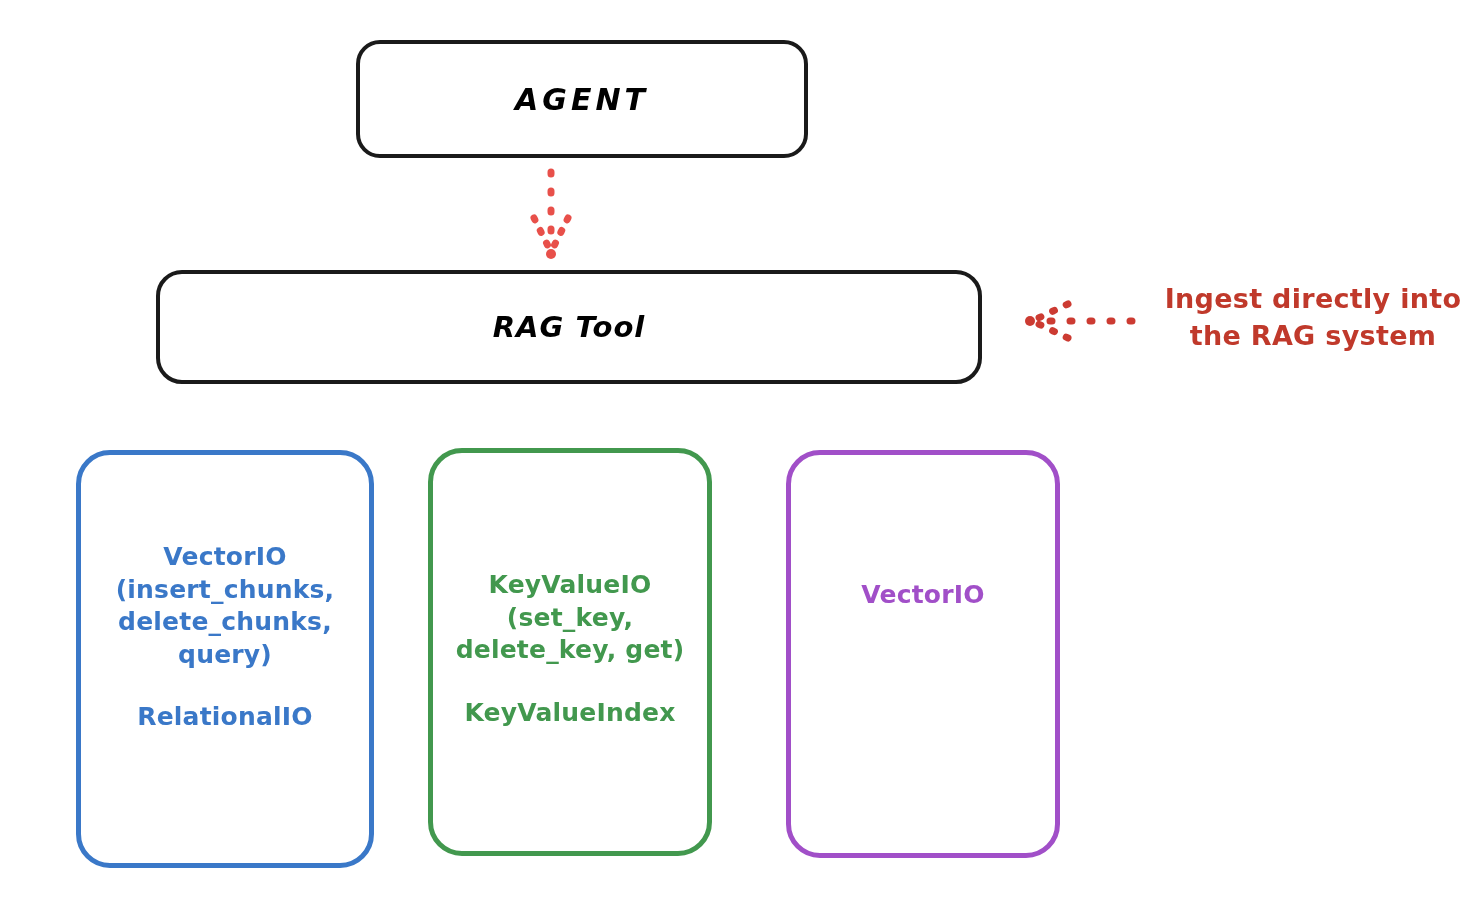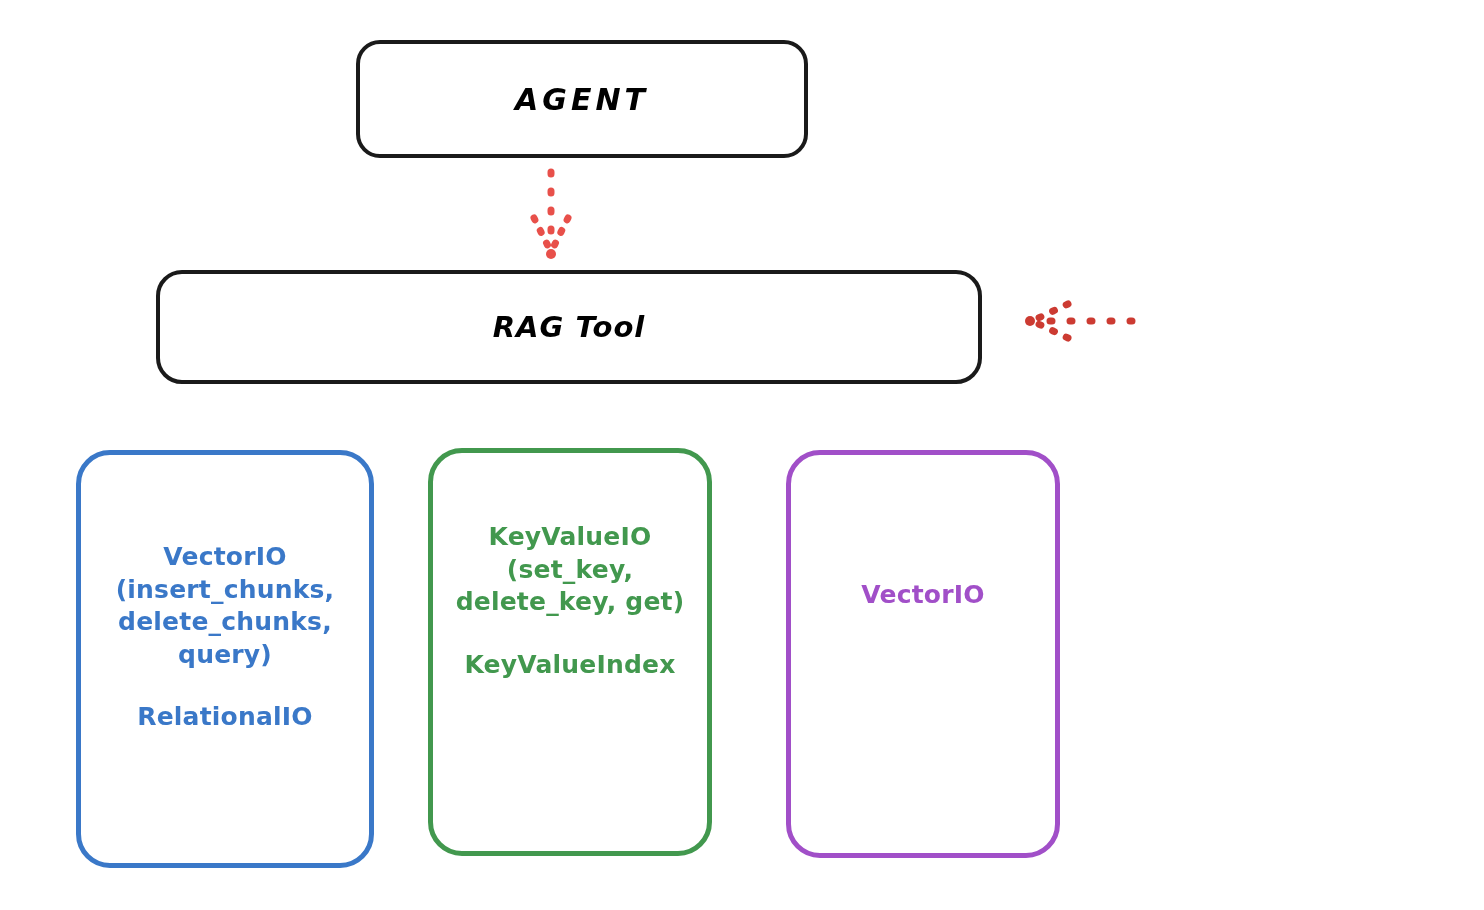--- a/index.html
+++ b/index.html
@@ -104,21 +104,21 @@
     border-color: #3a78c8;
   }
   #vector-io-box .leaf-text { color: #3a78c8; }
 
   #key-value-io-box {
     left: 428px;
     top: 448px;
     width: 284px;
     height: 408px;
     border-color: #42984e;
-    padding-top: 68px;
+    padding-top: 116px;
   }
   #key-value-io-box .leaf-text { color: #42984e; }
 
   #relational-io-box {
     left: 786px;
     top: 450px;
     width: 274px;
     height: 408px;
     border-color: #a14fc8;
     padding-top: 94px;
@@ -200,14 +200,16 @@
       <span class="leaf-text second">KeyValueIndex</span>
     </div>
   </div>
 
   <div class="node leaf" id="relational-io-box">
     <div>
       <span class="leaf-text second">VectorIO</span>
     </div>
   </div>
 
+  <div id="ingest-annotation">Ingest directly into
+the RAG system</div>
 
 </div>
 
 </body></html>

